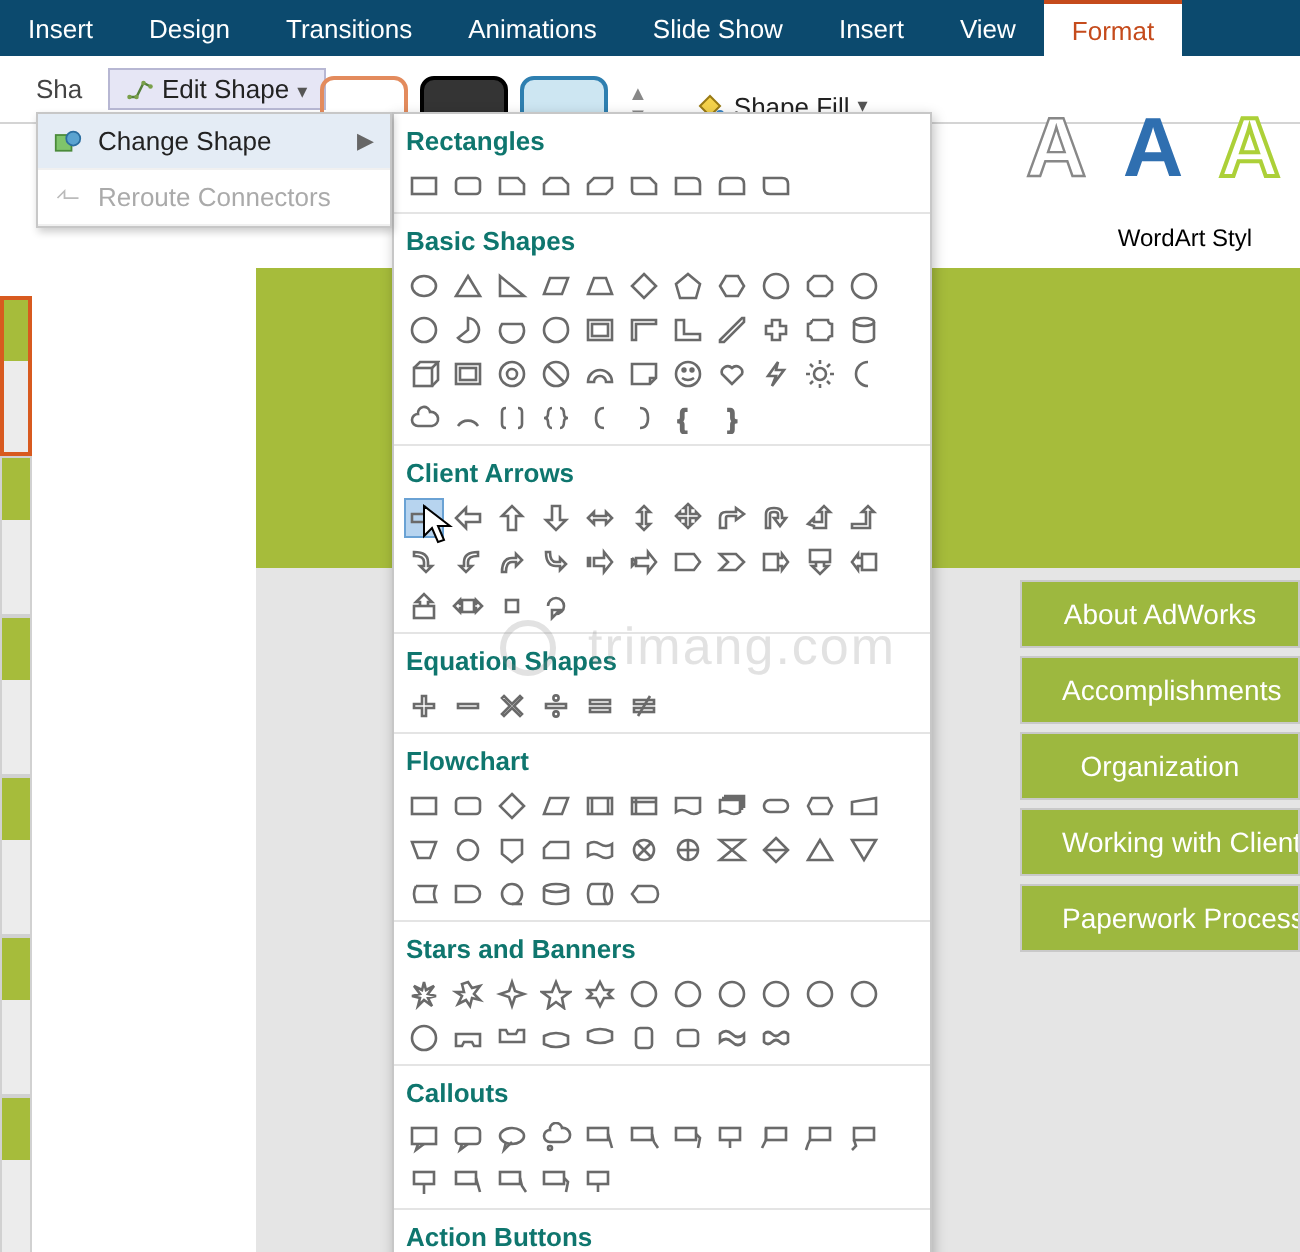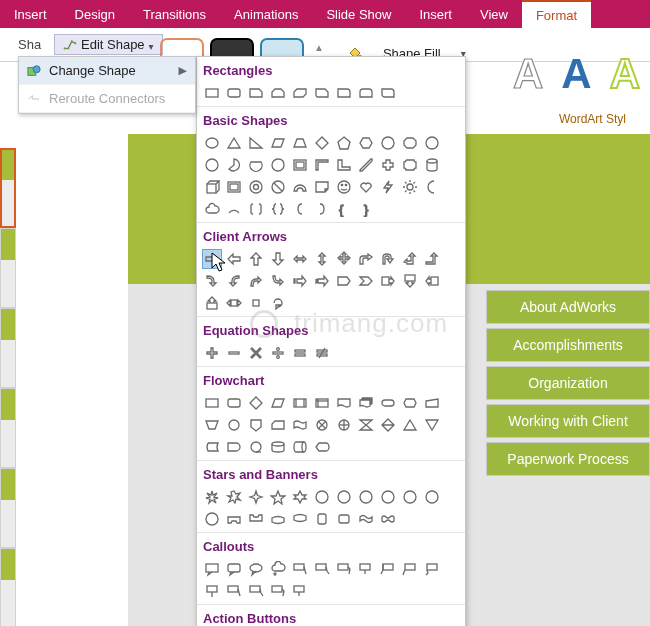--- a/index.html
+++ b/index.html
@@ -8,21 +8,21 @@
     font-size: 13px;
     background: #fff;
     width: 650px;
     height: 626px;
     overflow: hidden;
     position: relative;
     color: #222;
   }
   
   .tabbar {
-    background: #be185d;
+    background: #0c4a6e;
     height: 28px;
     display: flex;
     align-items: stretch;
     color: #fff;
   }
   .tabbar .tab {
     padding: 0 14px;
     display: flex;
     align-items: center;
     cursor: pointer;
@@ -83,21 +83,21 @@
     top: 56px;
     width: 270px;
     background: #fff;
     border: 1px solid #c7c7c7;
     box-shadow: 1px 2px 6px rgba(0,0,0,.25);
     z-index: 40;
     padding-bottom: 4px;
   }
   .cat-label {
     font-weight: 600;
-    color: #701a75;
+    color: #0f766e;
     padding: 6px 6px 3px 6px;
     border-top: 1px solid #e4e4e4;
   }
   .cat-label:first-child { border-top: none; }
   .shape-row {
     display: flex;
     flex-wrap: wrap;
     padding: 1px 2px 2px 4px;
   }
   .shp {
@@ -127,21 +127,21 @@
     gap: 6px;
     z-index: 10;
   }
   .preset {
     width: 44px; height: 30px;
     border-radius: 7px;
     border: 2px solid #d0d0d0;
   }
   .preset.blue { border-color: #2e7fb0; background: #cde6f2; }
   .shape-fill-btn {
-    display: flex; align-items: center; gap: 20px;
+    display: flex; align-items: center; gap: 4px;
     padding: 2px 6px;
     border: 1px solid transparent;
   }
   
   .wordart-row {
     position: absolute;
     top: 50px;
     right: 10px;
     display: flex;
     gap: 18px;
@@ -153,21 +153,21 @@
     font-weight: 700;
     font-family: "Segoe UI", sans-serif;
   }
   .wa1 { color: #fff; -webkit-text-stroke: 1.2px #888; }
   .wa2 { color: #2f6fb0; }
   .wa3 { color: #fff; -webkit-text-stroke: 2px #acd038; }
   .wordart-caption {
     position: absolute;
     top: 112px;
     right: 24px;
-    color: #a16207;
+    color: #000000;
     font-size: 12px;
     z-index: 5;
   }
   
   .canvas {
     position: absolute;
     top: 134px;
     left: 128px;
     right: 0;
     bottom: 0;
@@ -188,21 +188,21 @@
     flex-direction: column;
     gap: 4px;
     z-index: 6;
   }
   .rbtn {
     background: #9db83f;
     color: #fff;
     padding: 8px 20px;
     text-align: center;
     border: 1px solid #c9c9c9;
-    width: 164px;
+    width: 140px;
     font-size: 14px;
     white-space: nowrap;
     overflow: hidden;
   }
   
   .thumbs {
     position: absolute;
     left: 0;
     top: 148px;
     bottom: 0;

